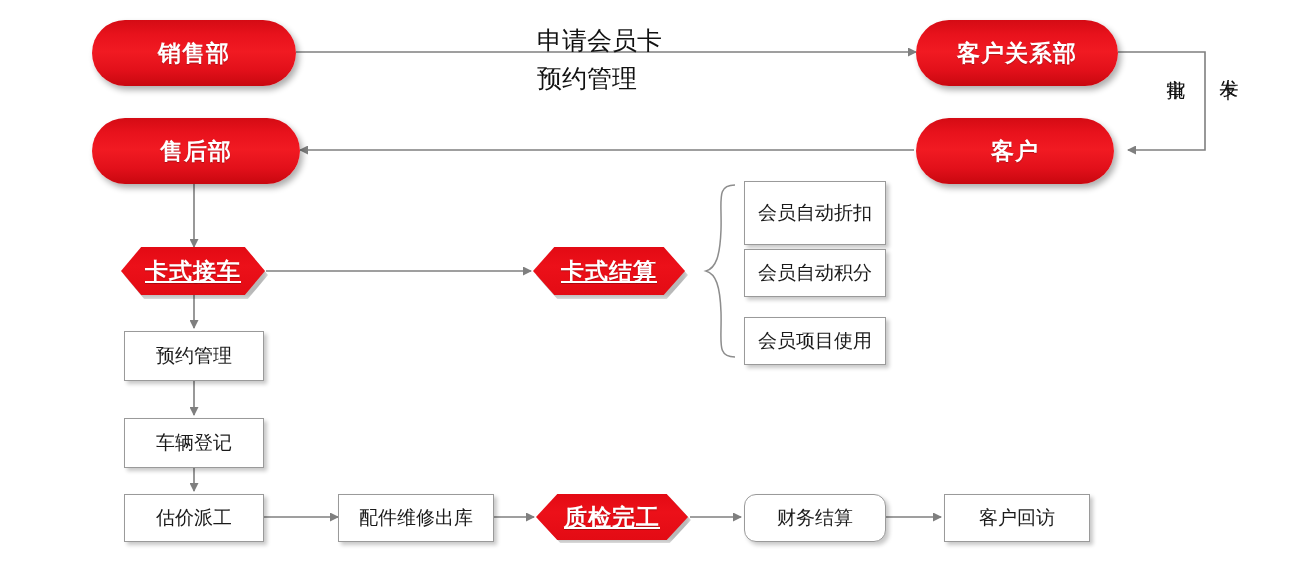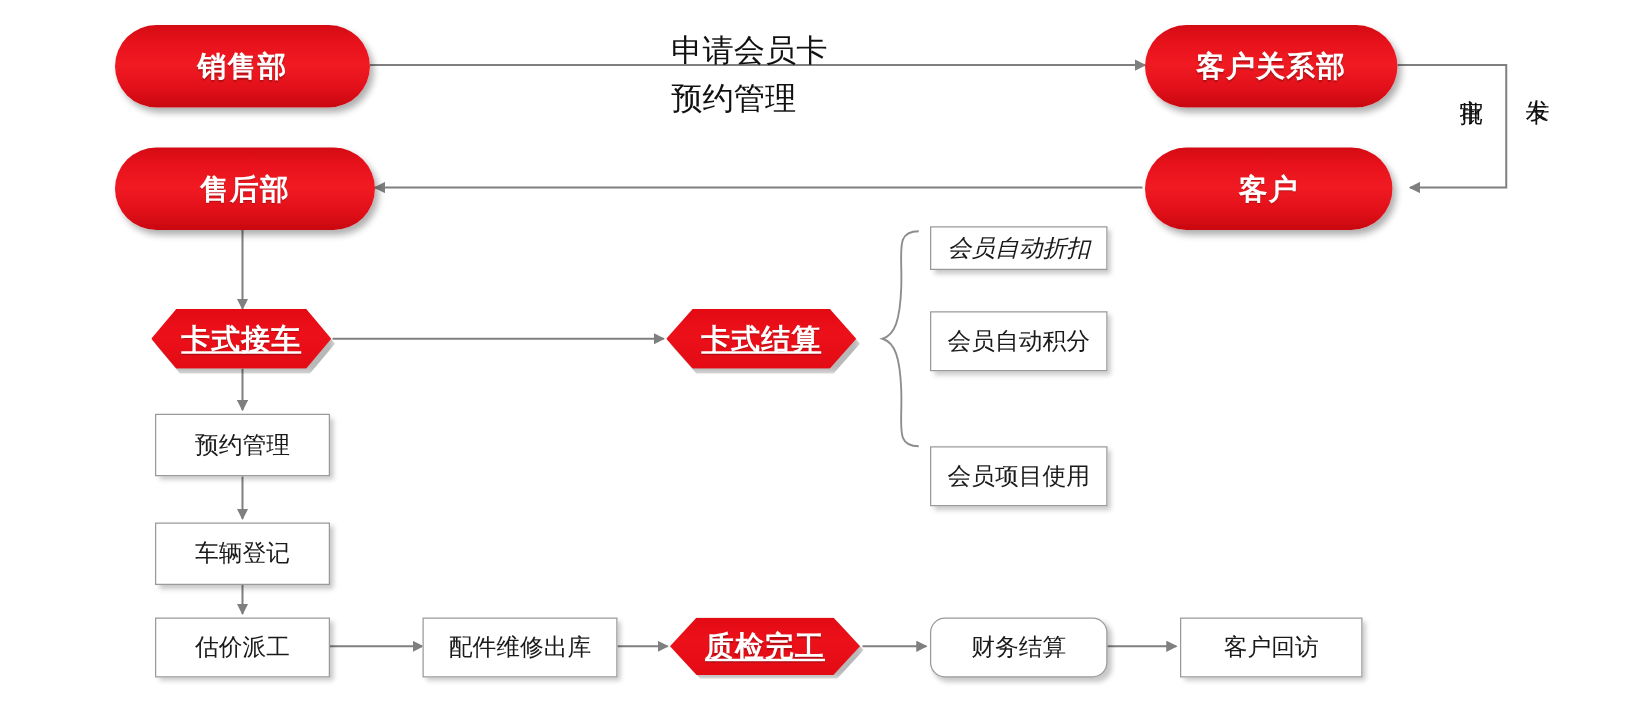--- a/index.html
+++ b/index.html
@@ -114,27 +114,27 @@
 <div class="hexshadow" style="left:124px;top:251px;width:144px;height:48px;"></div>
 <div class="node hex" style="left:121px;top:247px;width:144px;height:48px;">
   <span>卡式接车</span>
 </div>
 
 <div class="hexshadow" style="left:536px;top:251px;width:152px;height:48px;"></div>
 <div class="node hex" style="left:533px;top:247px;width:152px;height:48px;">
   <span>卡式结算</span>
 </div>
 
-<div class="node rect" style="left:744px;top:181px;width:142px;height:35px;font-style:italic;">
+<div class="node rect" style="left:744px;top:181px;width:142px;height:64px;">
   <span>会员自动折扣</span>
 </div>
 <div class="node rect" style="left:744px;top:249px;width:142px;height:48px;">
   <span>会员自动积分</span>
 </div>
-<div class="node rect" style="left:744px;top:317px;width:142px;height:48px;margin-top:40px;">
+<div class="node rect" style="left:744px;top:317px;width:142px;height:48px;">
   <span>会员项目使用</span>
 </div>
 
 <div class="node rect" style="left:124px;top:331px;width:140px;height:50px;">
   <span>预约管理</span>
 </div>
 <div class="node rect" style="left:124px;top:418px;width:140px;height:50px;">
   <span>车辆登记</span>
 </div>
 <div class="node rect" style="left:124px;top:494px;width:140px;height:48px;">

